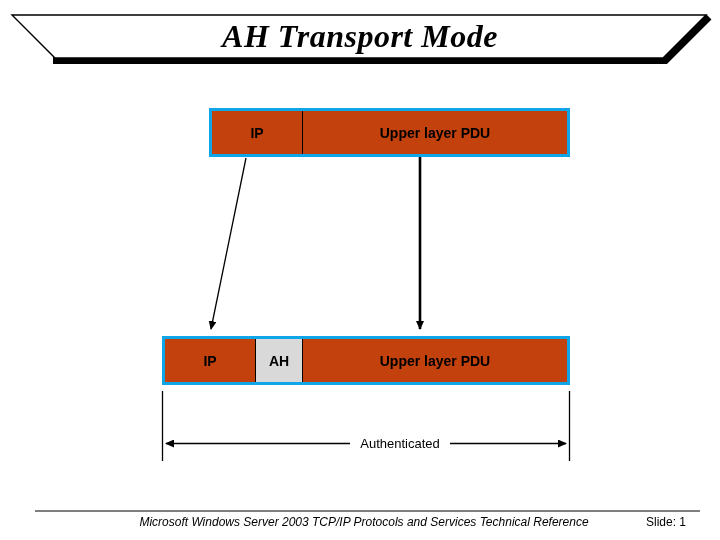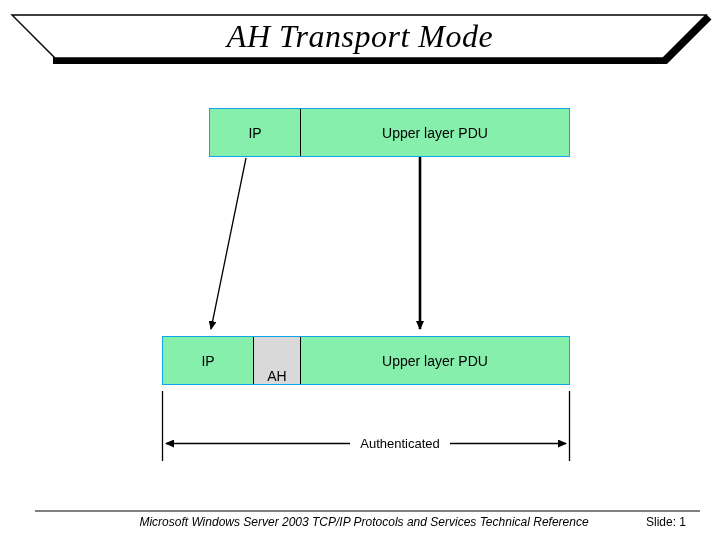--- a/index.html
+++ b/index.html
@@ -18,44 +18,45 @@
     width: 720px; height: 540px;
   }
   .slide-title {
     position: absolute;
     left: 0; top: 16px;
     width: 720px; height: 52px;
     line-height: 40px;
     text-align: center;
     font-family: "Liberation Serif", serif;
     font-style: italic;
-    font-weight: normal;
+    font-weight: bold;
     font-size: 32px;
     letter-spacing: 0.5px;
   }
   .packet-box {
     position: absolute;
     display: flex;
-    border: 1px solid #0ea5e9;
+    border: 3px solid #0ea5e9;
     box-sizing: border-box;
-    background: #86efac;
+    background: #c2410c;
+    font-weight: bold;
   }
   .packet-box.top { left: 209px; top: 108px; width: 361px; height: 49px; }
   .packet-box.bottom { left: 162px; top: 336px; width: 408px; height: 49px; }
   .cell {
     display: flex;
     align-items: center;
     justify-content: center;
     font-size: 14px;
     box-sizing: border-box;
     height: 100%;
   }
   .cell.divider { border-right: 1px solid #000; }
   .cell.w-ip { flex: 0 0 91px; }
-  .cell.w-ah { flex: 0 0 47px; align-items: flex-end; }
+  .cell.w-ah { flex: 0 0 47px; }
   .cell.w-pdu { flex: 1 1 auto; text-align: right; }
   .span-label-row {
     position: absolute;
     left: 162px; top: 435px;
     width: 476px; height: 17px;
     display: flex;
     align-items: center;
     justify-content: center;
   }
   .span-label {

